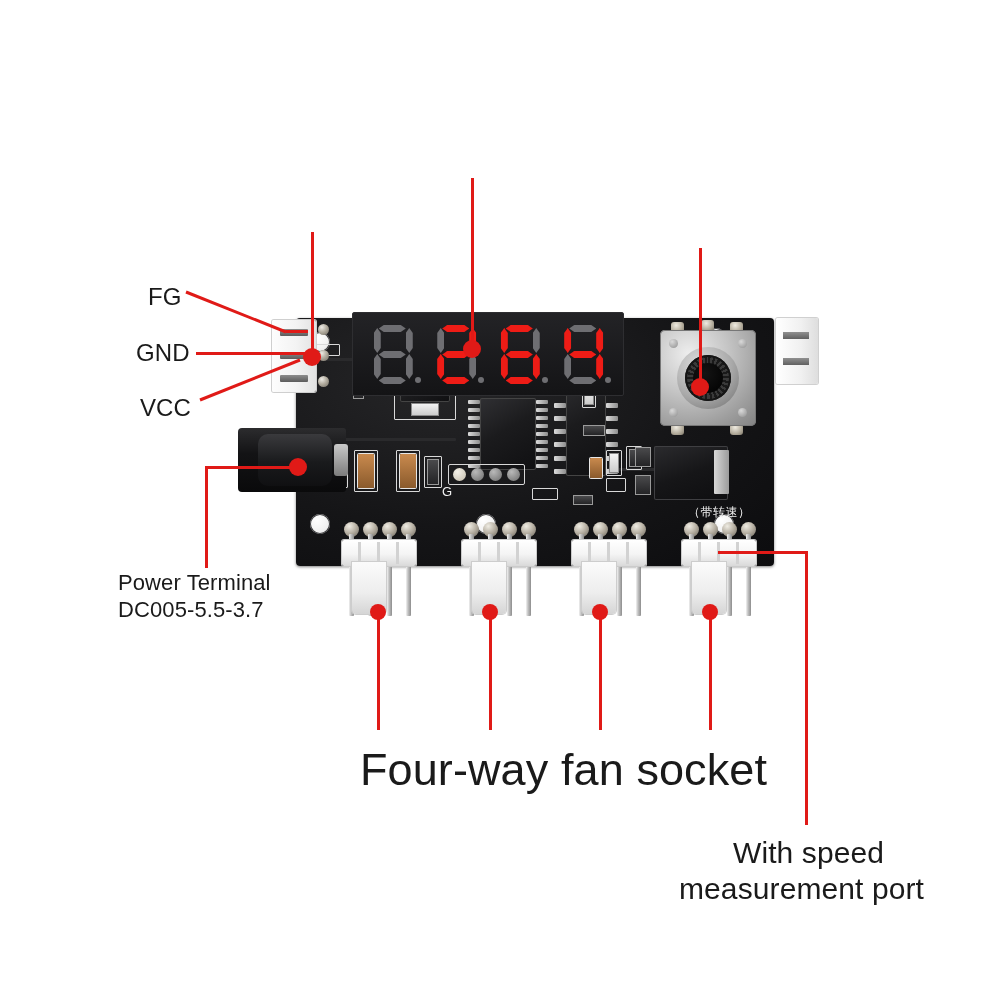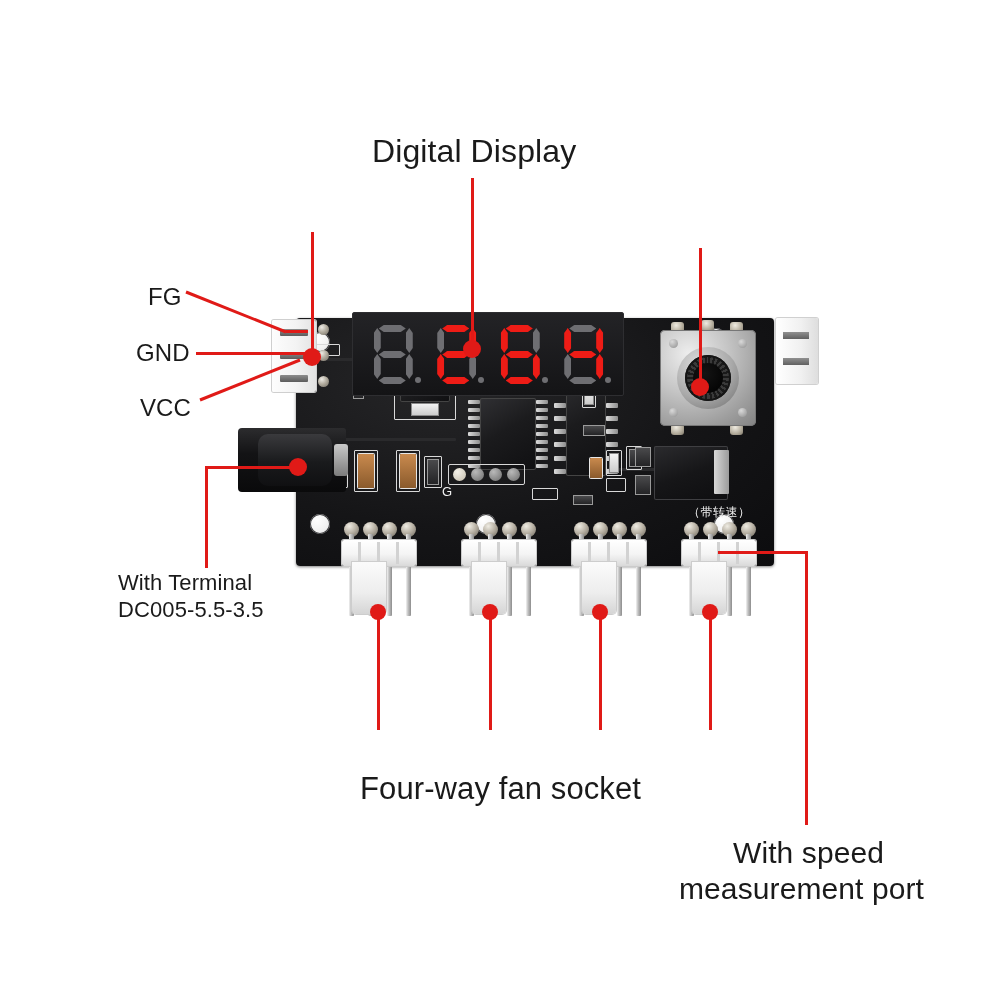--- a/index.html
+++ b/index.html
@@ -564,21 +564,20 @@
     <div class="pin" style="left:49px;"></div>
       <div class="pin" style="left:68px;"></div>
     <div class="shroud">
       <div class="rib" style="left:16px;"></div>
         <div class="rib" style="left:35px;"></div>
         <div class="rib" style="left:54px;"></div>
     </div>
     <div class="keybox"></div>
   </div>
 
-  <div class="anno xl" style="left:372px; top:133px;">Digital Display</div>
   <div class="lead v" style="left:471px; top:178px; height:168px;"></div>
   <div class="dot" style="left:463px; top:340px; width:18px; height:18px;"></div>
 
   <div class="lead v" style="left:311px; top:232px; height:124px;"></div>
   <div class="dot" style="left:303px; top:348px; width:18px; height:18px;"></div>
 
   <div class="lead v" style="left:699px; top:248px; height:138px;"></div>
   <div class="dot" style="left:691px; top:378px; width:18px; height:18px;"></div>
 
   <div class="anno md" style="left:148px; top:283px;">FG</div>
@@ -592,27 +591,27 @@
   <div class="anno md" style="left:136px; top:339px;">GND</div>
   <div class="lead h" style="left:196px; top:352px; width:116px;"></div>
 
   <div class="anno md" style="left:140px; top:394px;">VCC</div>
   <div class="diag" style="left:200px; top:360px;">
     <svg width="110" height="46">
         <line x1="100" y1="0" x2="0" y2="40" stroke="#e01a17" stroke-width="3"></line>
       </svg>
   </div>
 
-  <div class="anno sm" style="left:118px; top:570px;">With Terminal</div>
-  <div class="anno sm" style="left:118px; top:597px;">DC005-5.5-3.5</div>
+  <div class="anno sm" style="left:118px; top:570px;">Power Terminal</div>
+  <div class="anno sm" style="left:118px; top:597px;">DC005-5.5-3.7</div>
   <div class="lead v" style="left:205px; top:466px; height:102px;"></div>
   <div class="lead h" style="left:205px; top:466px; width:93px;"></div>
   <div class="dot" style="left:289px; top:458px; width:18px; height:18px;"></div>
 
-  <div class="anno" style="left:360px; top:744px; font-size:31px;margin-top:27px;">Four-way fan socket</div>
+  <div class="anno" style="left:360px; top:744px; font-size:45px;">Four-way fan socket</div>
   <div class="lead v" style="left:377px; top:612px; height:118px;"></div>
   <div class="dot" style="left:370px; top:604px; width:16px; height:16px;"></div>
   <div class="lead v" style="left:489px; top:612px; height:118px;"></div>
   <div class="dot" style="left:482px; top:604px; width:16px; height:16px;"></div>
   <div class="lead v" style="left:599px; top:612px; height:118px;"></div>
   <div class="dot" style="left:592px; top:604px; width:16px; height:16px;"></div>
   <div class="lead v" style="left:709px; top:612px; height:118px;"></div>
   <div class="dot" style="left:702px; top:604px; width:16px; height:16px;"></div>
 
   <div class="anno lg" style="left:733px; top:836px;">With speed</div>

